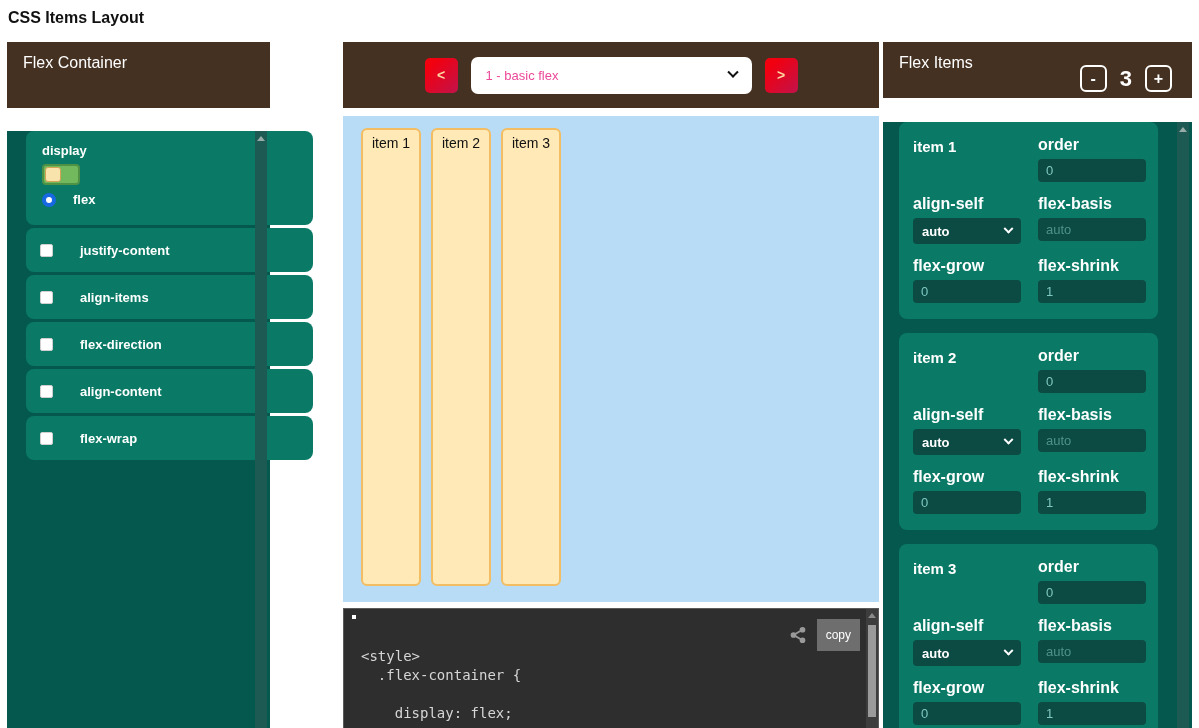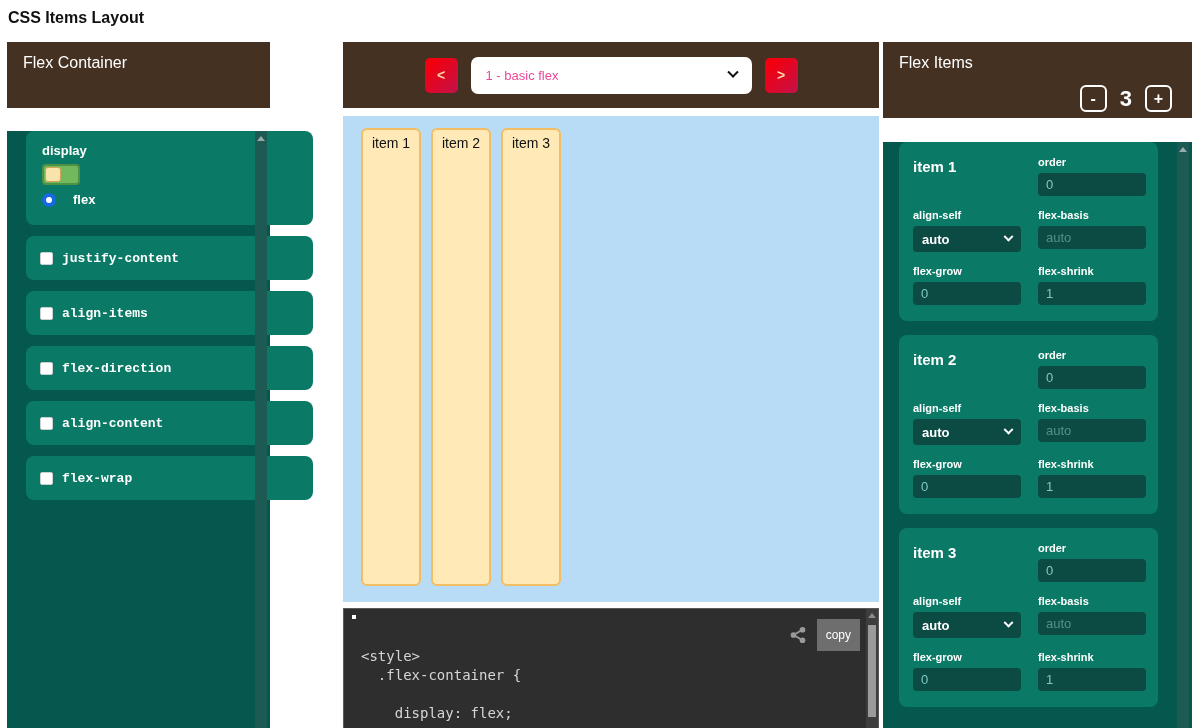--- a/index.html
+++ b/index.html
@@ -30,21 +30,21 @@
   .display-card { margin-top:23px; height:94px; padding:12px 16px; }
   .display-card .card-label { color:#fff; font-weight:bold; font-size:13px; }
   .toggle { display:block; width:38px; height:21px; background:#72b95e; border:2px solid #4f9245;
             border-radius:4px; margin:6px 0 7px 0; position:relative; cursor:pointer; }
   .toggle .knob { position:absolute; left:1px; top:1px; width:16px; height:15px;
             background:#f8e3ad; border:1px solid #d3a355; border-radius:3px; }
   .radio-row { display:flex; align-items:center; gap:17px; }
   .radio { width:14px; height:14px; border-radius:50%; background:#fff; border:4px solid #1668e3; display:inline-block; }
   .radio-label { color:#fff; font-weight:bold; font-size:13px; }
 
-  .prop-card { height:44px; margin-top:11px; display:flex; align-items:center; gap:9px; padding-left:14px;font-family:Liberation Mono, monospace; }
+  .prop-card { height:44px; margin-top:3px; display:flex; align-items:center; gap:27px; padding-left:14px; }
   .checkbox { width:13px; height:13px; background:#fff; border-radius:2px; border:1px solid #cfcfcf; flex:none; }
   .prop-label { color:#fff; font-weight:bold; font-size:13px; }
 
   
   .nav-bar { display:flex; align-items:center; justify-content:center; gap:13px; height:66px;
              background:#453122; padding:0; }
   .nav-btn { width:33px; height:35px; border:none; border-radius:5px; cursor:pointer;
              background:linear-gradient(135deg, #f2000f 20%, #c2124b 100%);
              color:#ffd9a2; font-size:14px; font-weight:bold; font-family:"Liberation Sans",sans-serif; }
   .example-select { width:281px; height:37px; background:#fff; border-radius:7px;
@@ -78,21 +78,21 @@
   .count-btn { width:27px; height:27px; background:transparent; border:2px solid #fff; border-radius:6px;
                color:#fff; font-size:16px; font-weight:bold; cursor:pointer; line-height:1;
                font-family:"Liberation Sans",sans-serif; }
   .count-value { color:#fff; font-size:22px; font-weight:bold; }
 
   .item-card { background:#0a7a66; border-radius:8px; width:259px; margin-left:16px; margin-top:14px;
                padding:14px 13px 16px 14px; display:grid;
                grid-template-columns:108px 108px; column-gap:17px; row-gap:13px; }
   .item-card:first-child { margin-top:24px; }
   .item-name { color:#fff; font-weight:bold; font-size:15px; padding-top:2px; }
-  .field-label { color:#fff; font-weight:bold; font-size:11px; margin-bottom:5px; }
+  .field-label { color:#fff; font-weight:bold; font-size:16px; margin-bottom:5px; }
   .field-input { width:108px; height:23px; background:#0c4a44; border:none; border-radius:4px;
                  color:#7fc9c0; font-size:13px; padding:0 8px; font-family:"Liberation Sans",sans-serif; }
   .field-input::placeholder { color:#4e938a; opacity:1; }
   .fake-select { width:108px; height:26px; background:#0c4a44; border-radius:4px; display:flex;
                  align-items:center; justify-content:space-between; padding:0 9px; cursor:pointer; }
   .fake-select .sel-text { color:#fff; font-weight:bold; font-size:13px; }
   .chev-w { width:7px; height:7px; border-right:2px solid #fff; border-bottom:2px solid #fff;
             transform:rotate(45deg) translate(-2px,-2px); }
 </style>
 </head>
@@ -178,21 +178,21 @@
       <div class="code-line">    display: flex;</div>
     </div>
     <div class="code-scroll">
       <span class="arrow-up"></span>
       <span class="thumb"></span>
     </div>
   </div>
 </div>
 
 <div class="col col-right">
-  <div class="panel-header" style="height:76px;">
+  <div class="panel-header" style="height:56px;">
     <div class="panel-title">Flex Items</div>
     <div class="count-controls">
       <button class="count-btn">-</button>
       <span class="count-value">3</span>
       <button class="count-btn">+</button>
     </div>
   </div>
   <div class="panel-body" style="height:618px;">
 
     <div class="item-card">

